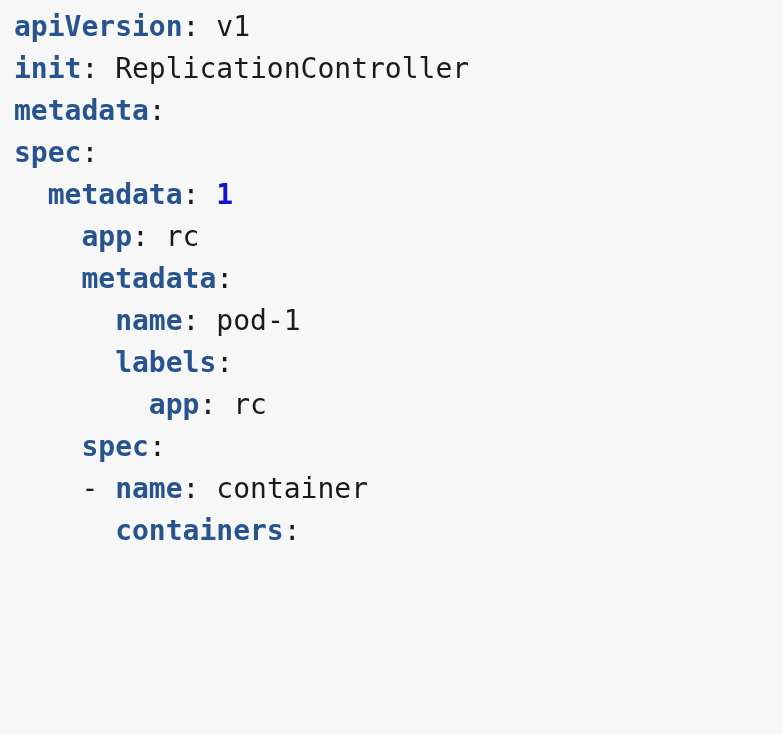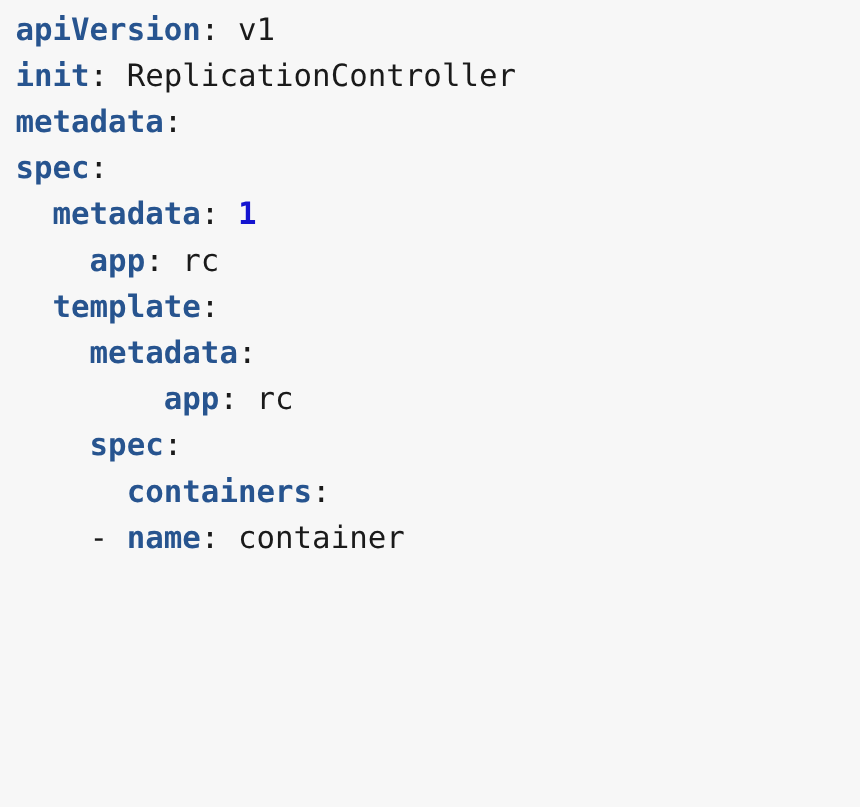--- a/index.html
+++ b/index.html
@@ -51,19 +51,20 @@
 </head>
 <body>
 
 <div id="yaml-editor">
     <div class="code-line"><span class="tok-key">apiVersion</span><span class="tok-punct">:</span><span class="tok-value"> v1</span></div>
     <div class="code-line"><span class="tok-key">init</span><span class="tok-punct">:</span><span class="tok-value"> ReplicationController</span></div>
     <div class="code-line"><span class="tok-key">metadata</span><span class="tok-punct">:</span></div>
     <div class="code-line"><span class="tok-key">spec</span><span class="tok-punct">:</span></div>
     <div class="code-line"><span class="indent">  </span><span class="tok-key">metadata</span><span class="tok-punct">:</span><span class="tok-num"> 1</span></div>
     <div class="code-line"><span class="indent">    </span><span class="tok-key">app</span><span class="tok-punct">:</span><span class="tok-value"> rc</span></div>
-    <div class="code-line"><span class="indent">  </span><span class="tok-key">template</span><span class="tok-punct">:</span></div>
     <div class="code-line"><span class="indent">    </span><span class="tok-key">metadata</span><span class="tok-punct">:</span></div>
+    <div class="code-line"><span class="indent">      </span><span class="tok-key">name</span><span class="tok-punct">:</span><span class="tok-value"> pod-1</span></div>
+    <div class="code-line"><span class="indent">      </span><span class="tok-key">labels</span><span class="tok-punct">:</span></div>
     <div class="code-line"><span class="indent">        </span><span class="tok-key">app</span><span class="tok-punct">:</span><span class="tok-value"> rc</span></div>
     <div class="code-line"><span class="indent">    </span><span class="tok-key">spec</span><span class="tok-punct">:</span></div>
+    <div class="code-line"><span class="indent">    </span><span class="tok-dash">- </span><span class="tok-key">name</span><span class="tok-punct">:</span><span class="tok-value"> container</span></div>
     <div class="code-line"><span class="indent">      </span><span class="tok-key">containers</span><span class="tok-punct">:</span></div>
-    <div class="code-line"><span class="indent">    </span><span class="tok-dash">- </span><span class="tok-key">name</span><span class="tok-punct">:</span><span class="tok-value"> container</span></div>
   </div>
 
 </body></html>

